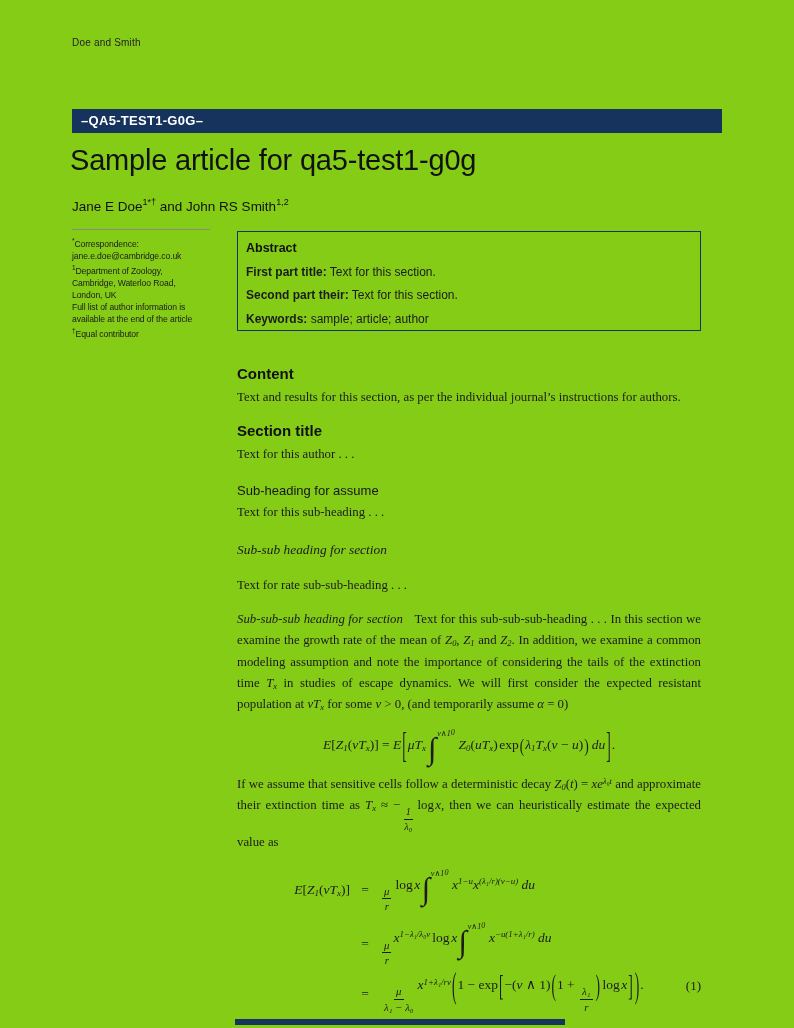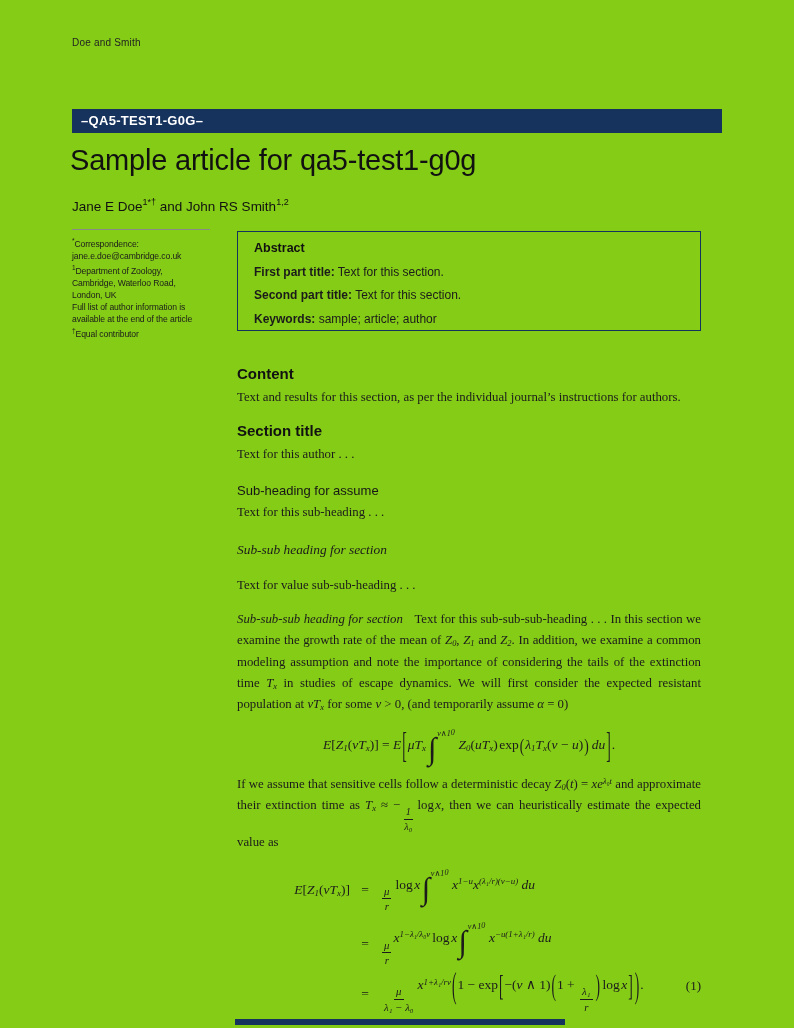--- a/index.html
+++ b/index.html
@@ -24,21 +24,21 @@
   
   .side-rule{position:absolute;left:72px;top:229px;width:138px;border-top:1px solid #8a8a8a;}
   .sidebar{
     position:absolute;left:72px;top:235px;width:168px;
     font-size:8.6px;line-height:12.1px;letter-spacing:-.1px;color:#1b1b1b;
   }
   .sidebar sup{font-size:6.5px;}
   
   .abs-box{
     position:absolute;left:237px;top:231px;width:464px;height:100px;
-    border:1.5px solid var(--navy);box-sizing:border-box;padding:9px 16px 0;
+    border:1.5px solid var(--navy);box-sizing:border-box;padding:9px 8px 0;
   }
   .ab-h{font-weight:bold;font-size:12.5px;color:#111;}
   .ab-row{margin-top:9.5px;font-size:12px;color:#1b1b1b;}
   .ab-row b{font-weight:bold;}
   
   .main{
     position:absolute;left:237px;top:360px;width:464px;
     font-family:"Liberation Serif","DejaVu Serif","DejaVu Sans",serif;
     font-size:12.8px;color:#1b1b1b;
   }
@@ -104,37 +104,37 @@
       <div class="sb-line">London, UK</div>
       <div class="sb-line">Full list of author information is</div>
       <div class="sb-line">available at the end of the article</div>
       <div class="sb-line"><sup>†</sup>Equal contributor</div>
     </div>
 
   <div class="abs-box">
     <div class="ab-h">Abstract</div>
     <div>
         <div class="ab-row"><b>First part title:</b> Text for this section.</div>
-        <div class="ab-row"><b>Second part title:</b> Text for this section.</div>
+        <div class="ab-row"><b>Second part their:</b> Text for this section.</div>
         <div class="ab-row"><b>Keywords:</b> sample; article; author</div>
       </div>
   </div>
 
   <div class="main">
     <div class="h-big hc">Content</div>
     <p class="body">Text and results for this section, as per the individual journal’s instructions for authors.</p>
 
     <div class="h-big hs">Section title</div>
     <p class="body">Text for this author . . .</p>
 
     <div class="h-mid">Sub-heading for assume</div>
     <p class="body">Text for this sub-heading . . .</p>
 
     <div class="h-it">Sub-sub heading for section</div>
-    <p class="body">Text for value sub-sub-heading . . .</p>
+    <p class="body">Text for rate sub-sub-heading . . .</p>
 
     <p class="body pbig"><span class="mi">Sub-sub-sub heading for section</span><span class="msp" style="width: 0.9em;"></span><span class="mr">Text for this sub-sub-sub-heading . . . In this section we examine the growth rate of the mean of </span><span class="mi">Z</span><sub class="msub">0</sub><span class="mr">, </span><span class="mi">Z</span><sub class="msub">1</sub><span class="mr"> and </span><span class="mi">Z</span><sub class="msub">2</sub><span class="mr">. In addition, we examine a common modeling assumption and note the importance of considering the tails of the extinction time </span><span class="mi">T</span><sub class="msub">x</sub><span class="mr"> in studies of escape dynamics. We will first consider the expected resistant population at </span><span class="mi">vT</span><sub class="msub">x</sub><span class="mr"> for some </span><span class="mi">v</span><span class="mr"> &gt; 0, (and temporarily assume </span><span class="mi">α</span><span class="mr"> = 0)</span></p>
 
     <div class="eq-display"><span class="mi">E</span><span class="mr">[</span><span class="mi">Z</span><sub class="msub">1</sub><span class="mr">(</span><span class="mi">vT</span><sub class="msub">x</sub><span class="mr">)] = </span><span class="mi">E</span><span class="mbig" style="transform: scaleY(2.6);">[</span><span class="mi">μT</span><sub class="msub">x</sub><span class="msp" style="width: 0.15em;"></span><span class="mint">∫</span><span class="mlims">
           <span class="lu">v∧1</span>
           <span class="ld">0</span>
         </span><span class="mi">Z</span><sub class="msub">0</sub><span class="mr">(</span><span class="mi">uT</span><sub class="msub">x</sub><span class="mr">)</span><span class="msp" style="width: 0.12em;"></span><span class="mr">exp</span><span class="mbig" style="transform: scaleY(1.45);">(</span><span class="mi">λ</span><sub class="msub">1</sub><span class="mi">T</span><sub class="msub">x</sub><span class="mr">(</span><span class="mi">v</span><span class="mr"> − </span><span class="mi">u</span><span class="mr">)</span><span class="mbig" style="transform: scaleY(1.45);">)</span><span class="msp" style="width: 0.15em;"></span><span class="mi">du</span><span class="mbig" style="transform: scaleY(2.6);">]</span><span class="mr">.</span></div>
 
     <p class="body pdecay"><span class="mr">If we assume that sensitive cells follow a deterministic decay </span><span class="mi">Z</span><sub class="msub">0</sub><span class="mr">(</span><span class="mi">t</span><span class="mr">) = </span><span class="mi">xe</span><sup class="msup">λ₀t</sup><span class="mr"> and approximate their extinction time as </span><span class="mi">T</span><sub class="msub">x</sub><span class="mr"> ≈ −</span><span class="mfrac">
           <span class="fn">1</span>

